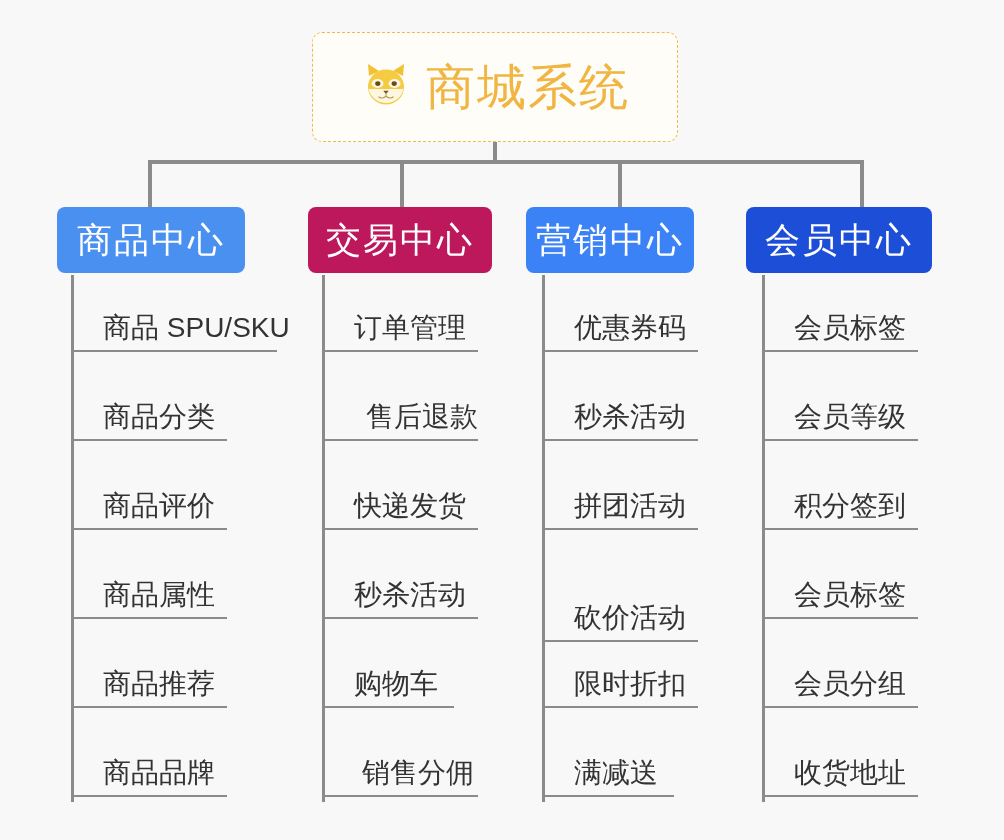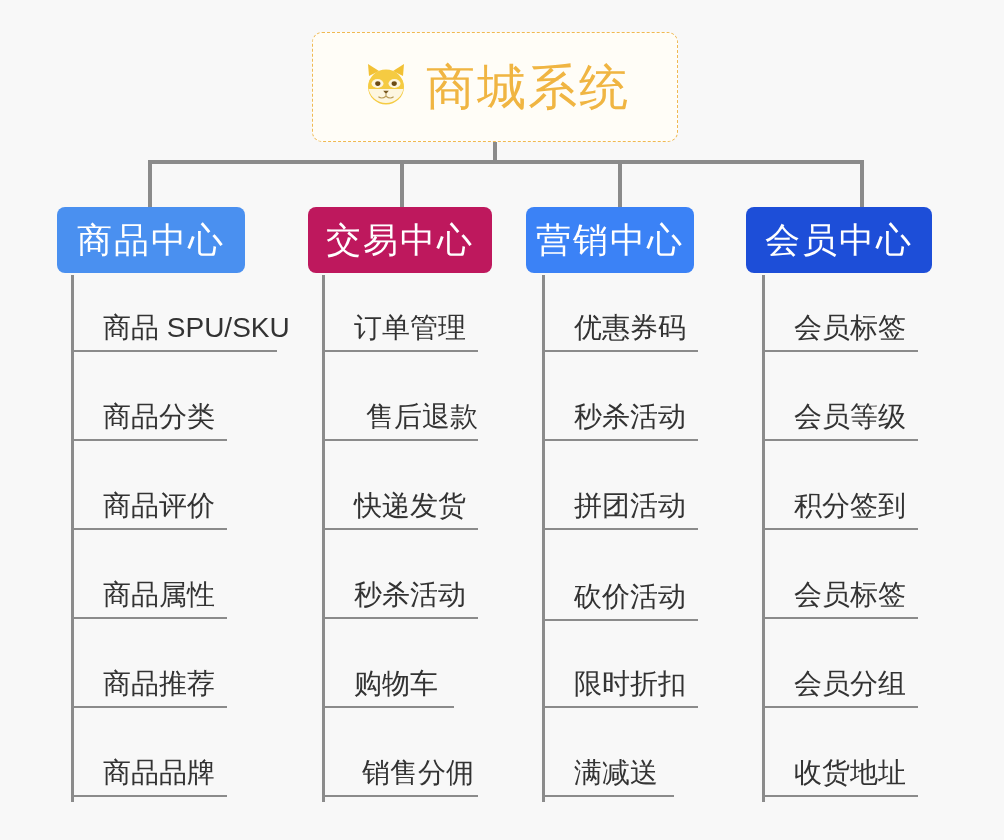--- a/index.html
+++ b/index.html
@@ -193,21 +193,21 @@
   <div class="leaf-trunk" style="left:542px;"></div>
   <div class="leaf-item" style="left:542px; top:263px; width:156px;">
     <span class="leaf-label">优惠券码</span>
   </div>
   <div class="leaf-item" style="left:542px; top:352px; width:156px;">
     <span class="leaf-label">秒杀活动</span>
   </div>
   <div class="leaf-item" style="left:542px; top:441px; width:156px;">
     <span class="leaf-label">拼团活动</span>
   </div>
-  <div class="leaf-item" style="left:542px; top:532px; width:156px;">
+  <div class="leaf-item" style="left:542px; top:553px; width:156px;">
     <span class="leaf-label">砍价活动</span>
   </div>
   <div class="leaf-item" style="left:542px; top:619px; width:156px;">
     <span class="leaf-label">限时折扣</span>
   </div>
   <div class="leaf-item" style="left:542px; top:708px; width:132px;">
     <span class="leaf-label">满减送</span>
   </div>
 
   <div class="cat-card" style="left:746px; width:186px; background:#1d4ed8;">

